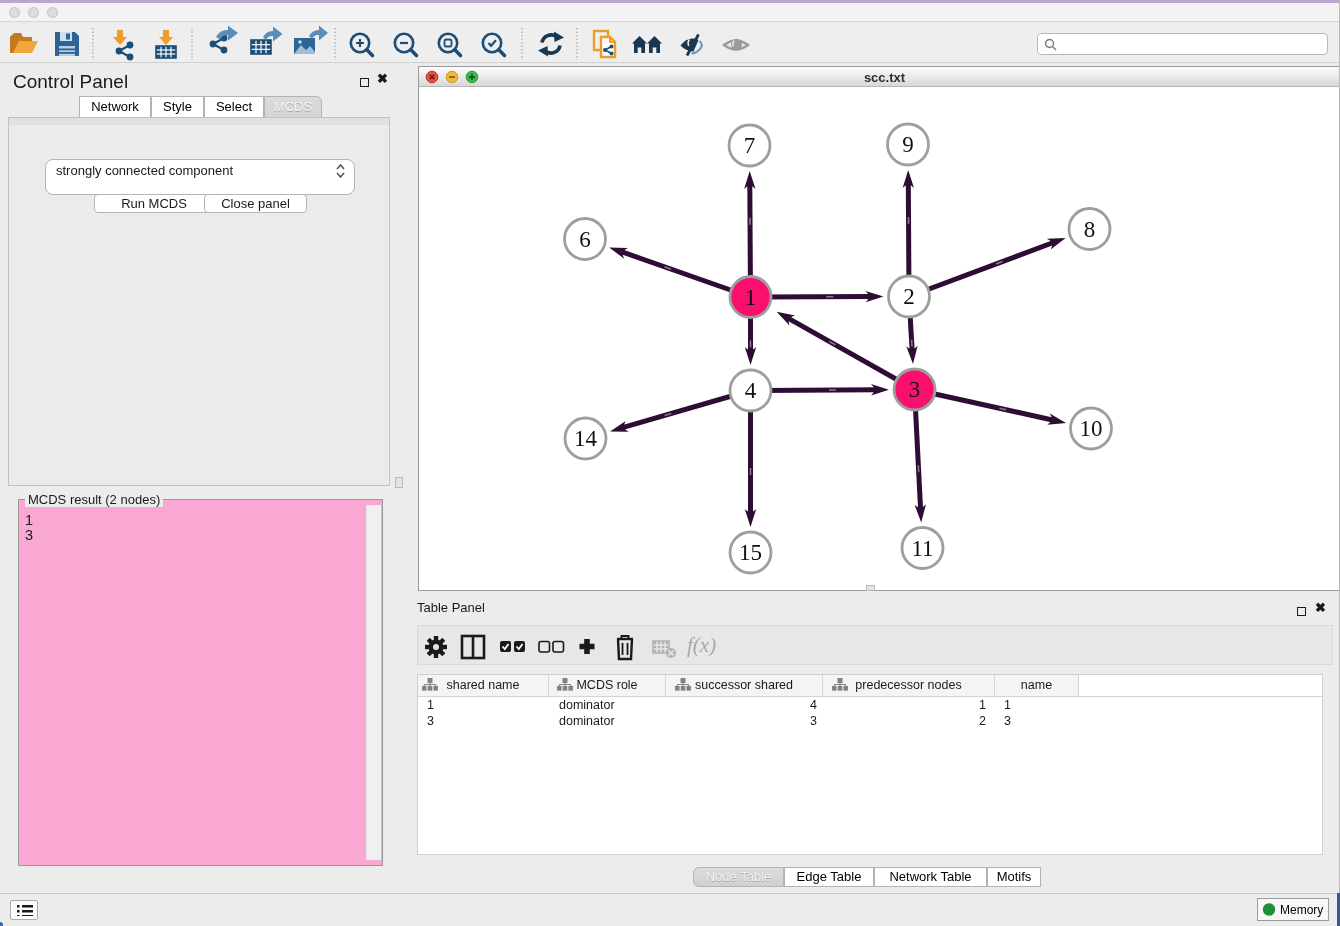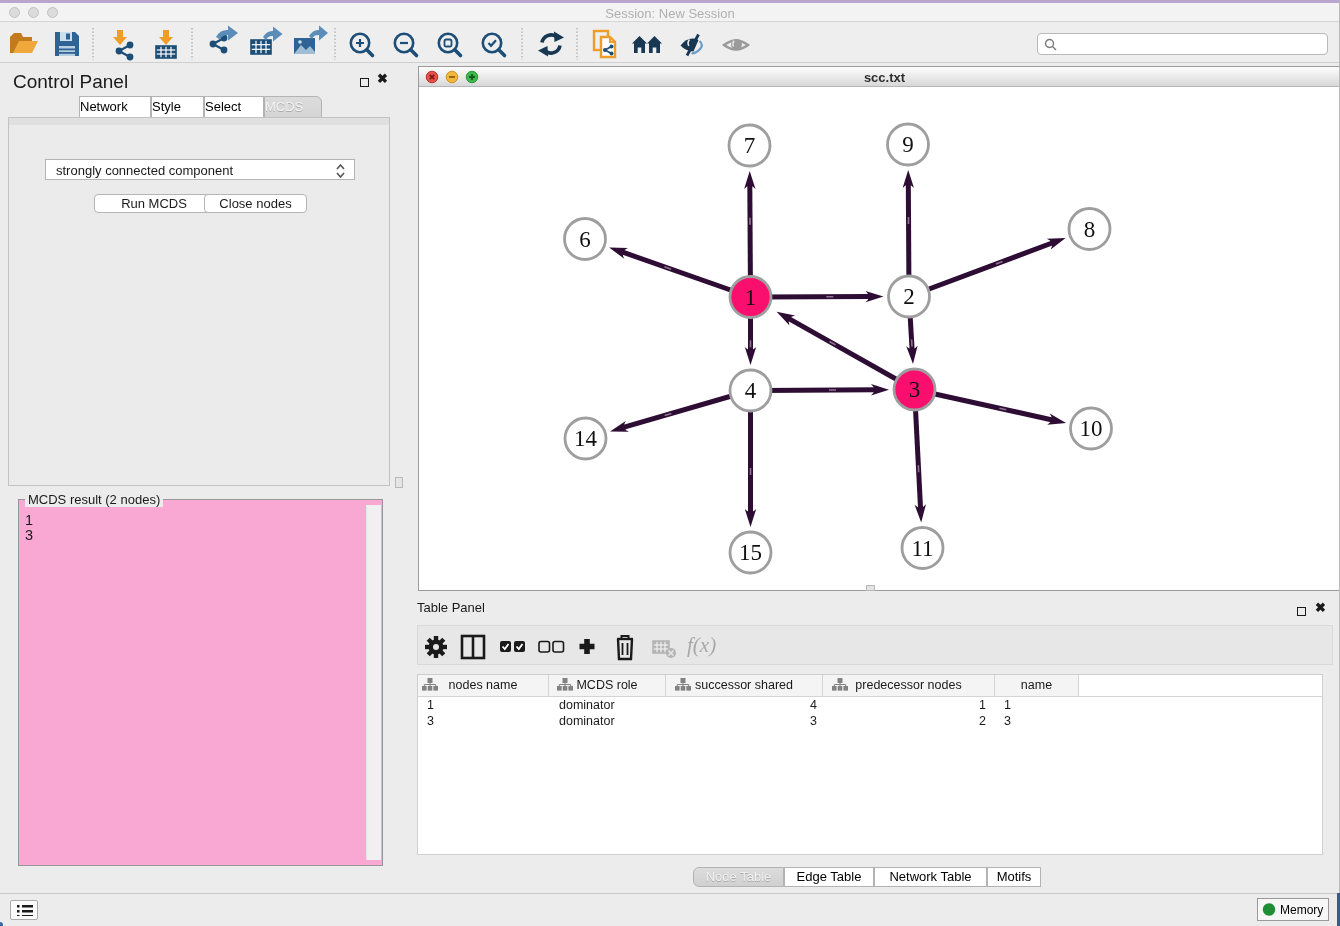--- a/index.html
+++ b/index.html
@@ -8,26 +8,26 @@
 .titlebar{left:0;top:3px;width:1340px;height:19px;background:#f3f3f3;border-bottom:1px solid #d6d6d6}
 .tl{position:absolute;width:11px;height:11px;border-radius:50%;background:#dcdcdc;border:1px solid #c3c3c3;top:4px}
 .titletext{position:absolute;left:0;right:0;top:3px;text-align:center;font-size:13px;color:#b0b0b0}
 .toolbar{left:0;top:23px;width:1340px;height:40px;background:#eeeeee;border-bottom:1px solid #d0d0d0}
 .search{position:absolute;left:1037px;top:33px;width:291px;height:22px;background:#fff;border:1px solid #b9b9b9;border-radius:4px}
 .search svg{position:absolute;left:6px;top:4px}
 .panel-title{font-size:19px;color:#1a1a1a}
 .ctl-head{left:13px;top:71px}
 .sq-btn{border:1.6px solid #1a1a1a;width:9px;height:9px;display:inline-block}
 .x-btn{font-size:13px;font-weight:bold;color:#1a1a1a}
-.tab{position:absolute;height:38px;background:#fff;border:1px solid #b3b3b3;font-size:13px;color:#000;text-align:left;line-height:19px}
+.tab{position:absolute;height:38px;background:#fff;border:1px solid #b3b3b3;font-size:13px;color:#000;text-align:center;line-height:19px}
 .tab.sel{background:linear-gradient(#dcdcdc,#cfcfcf);color:#f5f5f5;text-shadow:0 1px 0 #aaa;border-radius:0 6px 6px 0}
 .ctl-body{left:8px;top:117px;width:382px;height:369px;border:1px solid #c2c2c2;background:#ebebeb}
 .ctl-body .shade{position:absolute;left:0;top:0;width:100%;height:7px;background:#e0e0e0}
 .optlabel{position:absolute;left:0;width:100%;text-align:center;top:21px;font-size:13px;color:#1a1a1a}
-.dropdown{position:absolute;left:36px;top:41px;width:310px;height:21px;background:#fff;border:1px solid #b5b5b5;border-radius:0;font-size:13px;color:#1a1a1a;line-height:21px;padding-left:10px}
+.dropdown{position:absolute;left:36px;top:41px;width:310px;height:36px;background:#fff;border:1px solid #b5b5b5;border-radius:8px;font-size:13px;color:#1a1a1a;line-height:21px;padding-left:10px}
 .btn{position:absolute;height:19px;background:#fff;border:1px solid #b5b5b5;border-radius:4px;font-size:13px;color:#1a1a1a;text-align:center;line-height:17px}
 .fieldset{left:18px;top:499px;width:365px;height:367px;border:1px solid #989898;background:#f9a8d4}
 .legend{position:absolute;left:6px;top:-8px;background:#ececec;font-size:13px;color:#1a1a1a;padding:0 3px}
 .mcdstext{position:absolute;left:6px;top:13px;font-size:14.5px;color:#1a1a1a;line-height:14.5px}
 .mscroll{position:absolute;right:1px;top:5px;width:15px;height:355px;background:#f0f0f0;border-left:1px solid #e3e3e3}
 .netframe{left:418px;top:66px;width:933px;height:525px;border:1px solid #9b9b9b;background:#fff}
 .nettitle{position:absolute;left:0;top:0;width:100%;height:20px;background:linear-gradient(#fdfdfd,#d8d8d8);border-bottom:1px solid #b6b6b6}
 .nettitle .txt{position:absolute;left:0;right:0;top:3px;text-align:center;font-size:13px;font-weight:bold;color:#2e2e2e}
 .tablepanel{left:394px;top:592px;width:946px;height:301px;background:#ececec}
 .tp-head{position:absolute;left:23px;top:8px;font-size:13px;color:#1a1a1a}
@@ -43,21 +43,20 @@
 .listbtn{position:absolute;left:10px;top:6px;width:28px;height:20px;background:#fbfbfb;border:1px solid #ababab;border-radius:2px}
 .membtn{position:absolute;right:11px;top:4px;width:72px;height:23px;background:#f7f7f7;border:1px solid #9a9a9a;font-size:12px;color:#000;text-align:left;line-height:21px}
 .grip{position:absolute;background:#e4e4e4;border:1px solid #b9b9b9}
 .rightedge{left:1339px;top:0;width:1px;height:926px;background:#b9b9b9}
 </style></head><body>
 <div class="abs topstrip"></div>
 <div class="abs titlebar">
 <div class="tl" style="left:9px"></div>
 <div class="tl" style="left:28px"></div>
 <div class="tl" style="left:47px"></div>
-<div class="titletext">Session: New Session</div>
   </div>
 <div class="abs toolbar"></div>
 <svg width="770" height="40" style="position:absolute;left:0;top:24px">
 <g transform="translate(24,20)">
 <path d="M-14,9 L-14,-7 L-10,-11 L-3,-11 L-1,-7 L8,-7 L8,9 Z" fill="#c27c1d"></path>
 <path d="M-11,9 L-5,-3 L14,-3 L8,9 Z" fill="#f0a73c"></path>
 </g>
 <g transform="translate(67,20)">
 <path d="M-12,-12 L8,-12 L12,-8 L12,12 L-12,12 Z" fill="#2d6495"></path>
 <rect x="-7" y="-12" width="12" height="9" fill="#cfe0ec"></rect>
@@ -182,21 +181,21 @@
 <div class="abs tab" style="left:79px;top:96px;width:72px">Network</div>
 <div class="abs tab" style="left:151px;top:96px;width:53px">Style</div>
 <div class="abs tab" style="left:204px;top:96px;width:60px">Select</div>
 <div class="abs tab sel" style="left:264px;top:96px;width:58px">MCDS</div>
 <div class="abs ctl-body">
     <div class="shade"></div>
     <div class="dropdown">strongly connected component<svg width="9" height="14" style="position:absolute;right:9px;top:4px">
         <path d="M1,5 L4.5,1 L8,5 M1,9 L4.5,13 L8,9" fill="none" stroke="#555" stroke-width="1.6"></path>
       </svg></div>
     <div class="btn" style="left:85px;top:76px;width:120px">Run MCDS</div>
-    <div class="btn" style="left:195px;top:76px;width:103px">Close nodes</div>
+    <div class="btn" style="left:195px;top:76px;width:103px">Close panel</div>
   </div>
 <div class="abs fieldset">
     <div class="legend">MCDS result (2 nodes)</div>
     <div class="mcdstext">1<br>3</div>
     <div class="mscroll"></div>
   </div>
 <div class="abs netframe">
     <div class="nettitle">
       <svg width="80" height="20" style="position:absolute;left:0;top:0">
         <circle cx="13" cy="10" r="5.8" fill="#e4504a" stroke="#b8332e" stroke-width="1"></circle>
@@ -276,21 +275,21 @@
 </svg>
 <div class="grip" style="left:395px;top:477px;width:8px;height:11px"></div>
 <div class="grip" style="left:866px;top:585px;width:9px;height:6px"></div>
 <div class="abs tablepanel">
 <div class="tp-head">Table Panel</div>
 <div class="abs" style="left:903px;top:10px"><span class="sq-btn"></span></div>
 <div class="abs x-btn" style="left:921px;top:8px">✖</div>
 <div class="tp-toolbar"></div>
 <div class="tbl">
       <div class="theadline"></div>
-<div class="th" style="left:0px;width:131px">nodes name</div>
+<div class="th" style="left:0px;width:131px">shared name</div>
 <div class="th" style="left:131px;width:117px">MCDS role</div>
 <div class="th" style="left:248px;width:157px">successor shared</div>
 <div class="th" style="left:405px;width:172px">predecessor nodes</div>
 <div class="th" style="left:577px;width:84px">name</div>
 
 <div class="td" style="left:9px;top:22px">1</div>
 <div class="td" style="left:141px;top:22px">dominator</div>
 <div class="td" style="left:248px;top:22px;width:151px;text-align:right">4</div>
 <div class="td" style="left:405px;top:22px;width:163px;text-align:right">1</div>
 <div class="td" style="left:586px;top:22px">1</div>

